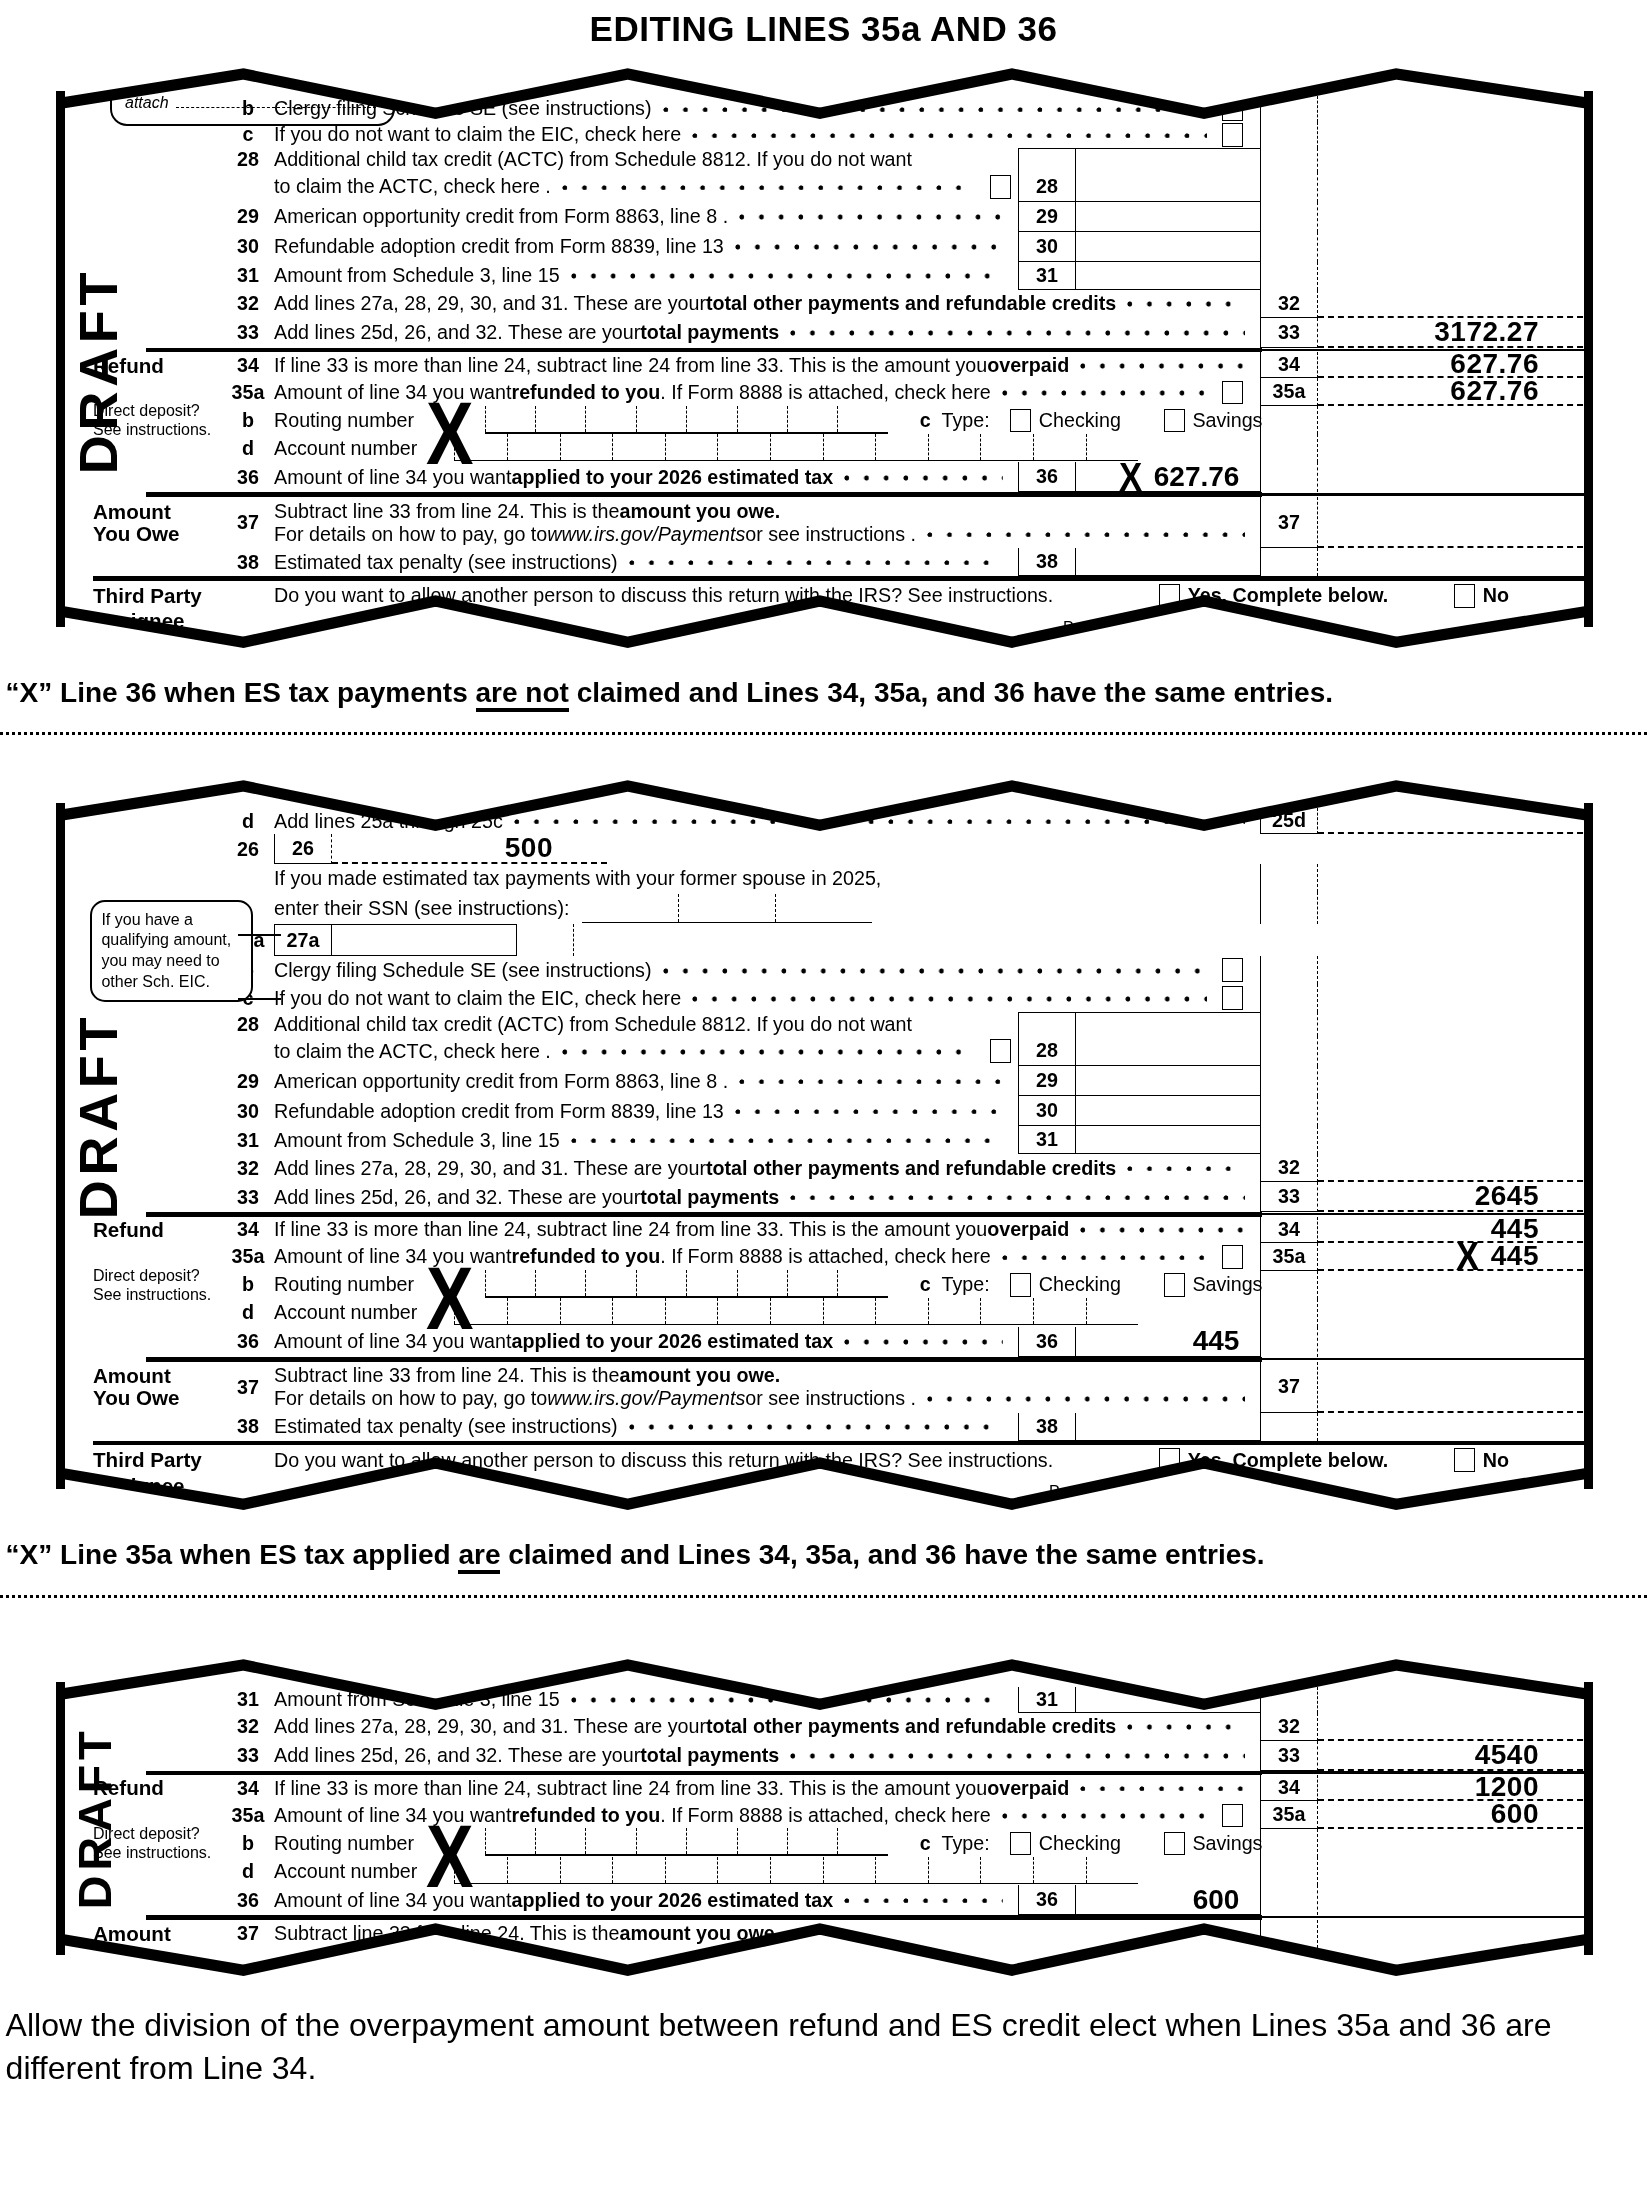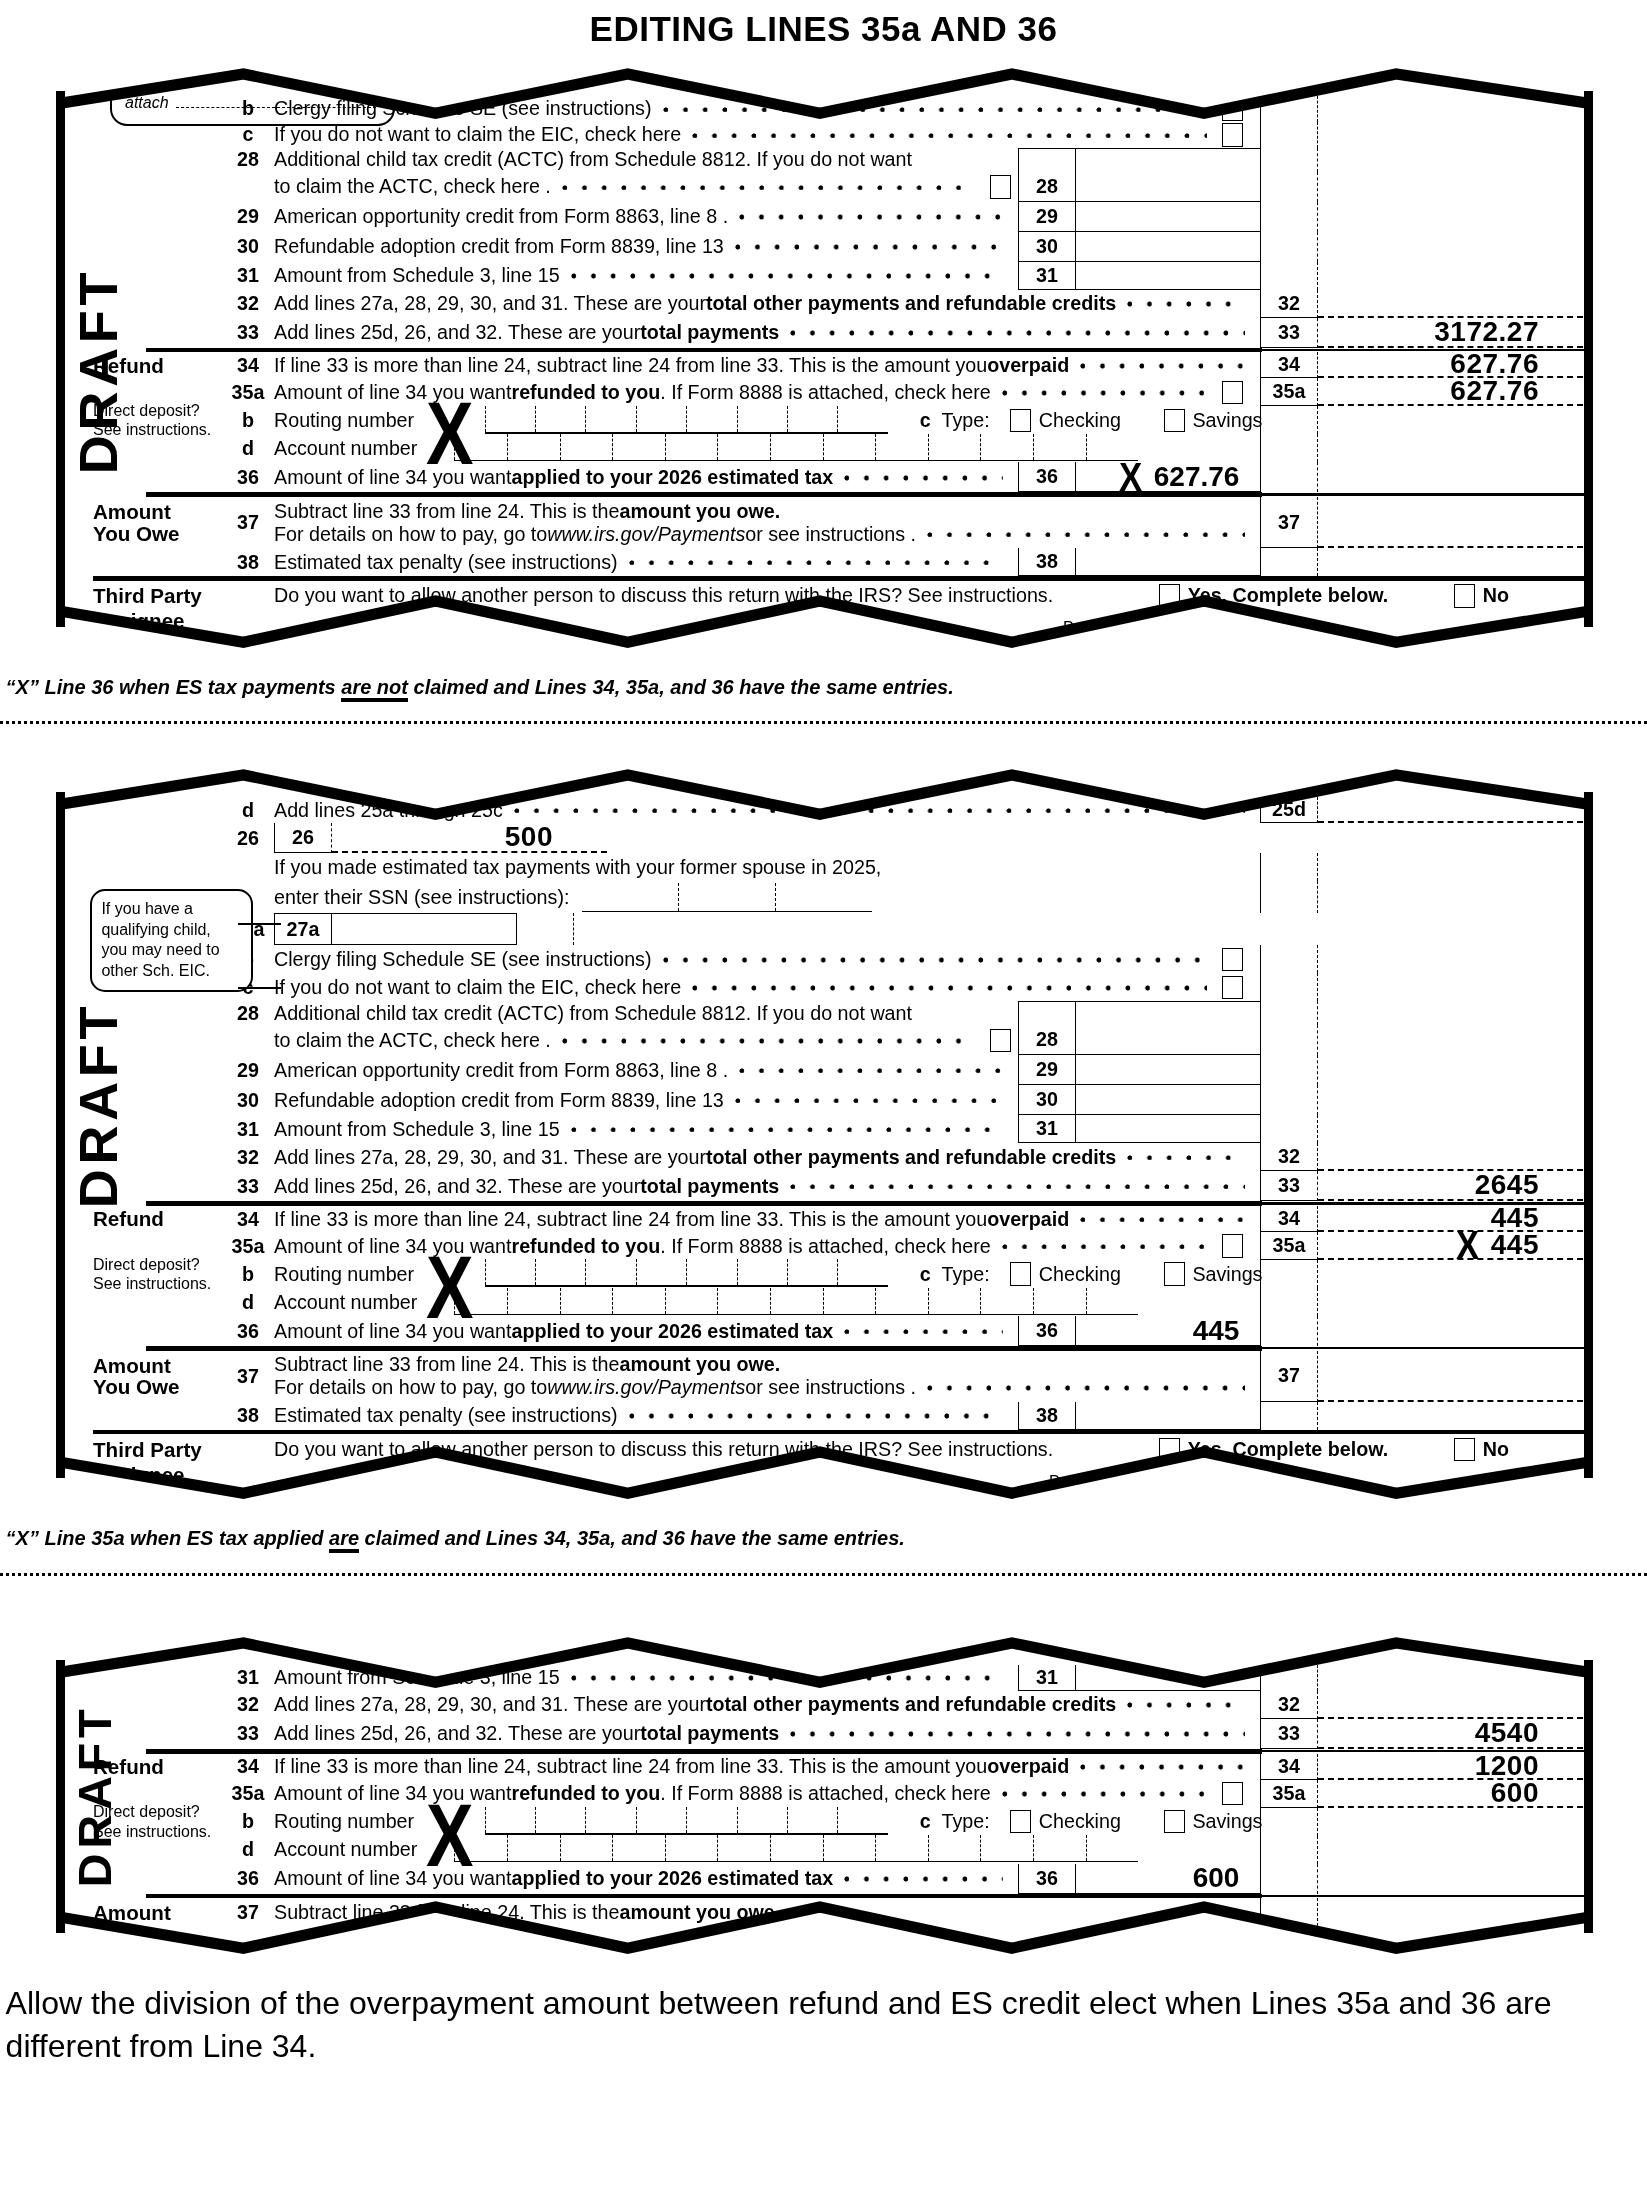--- a/index.html
+++ b/index.html
@@ -70,21 +70,21 @@
   .notebox{position:absolute;left:34px;top:129px;width:146px;border:2.3px solid #000;border-radius:15px;
            font-size:16px;line-height:1.3;padding:7.5px 3.7px 7.5px 9.4px;background:#fff;z-index:2;}
   .nline{position:absolute;left:182px;width:43px;height:1.9px;background:#000;z-index:2;}
   .fragbox{position:absolute;left:54px;top:22.5px;width:255px;height:43px;border:2.3px solid #000;border-top:none;
            border-radius:0 0 17px 17px;display:flex;align-items:center;padding:0 13px;font-size:16px;
            font-style:italic;z-index:1;}
   .fragdash{flex:1;border-bottom:1.9px dashed #000;margin:9.4px 3.7px 0 7.5px;}
   .fragtext{position:absolute;font-size:16px;z-index:1;bottom:1.9px;}
   .fragbold{position:absolute;font-size:20.6px;font-weight:bold;z-index:1;bottom:5.6px;left:37px;}
 
-  .cap{margin:15px 5.6px 0 5.6px;font-size:20px;font-weight:bold;font-style:italic;line-height:1.35;}
+  .cap{margin:15px 5.6px 0 5.6px;font-size:28px;font-weight:bold;line-height:1.35;}
   .cap .u{border-bottom:4.7px solid #000;}
   .cap3{margin:17px 5.6px 0 5.6px;font-size:32px;line-height:1.35;}
   .divider{border-top:3.3px dotted #000;margin-top:20.6px;}
   #f2{margin-top:36px;} #f3{margin-top:52px;} #f1{margin-top:9.4px;}
 </style>
 </head>
 <body>
 
 <div class="title">EDITING LINES 35a AND 36</div>
 
@@ -759,21 +759,21 @@
           <span style="width:84px"></span>
         </div>
     </div>
     <div class="frow h30">
       <span class="fragbold">Designee</span>
       <span class="fragtext" style="left:703px">Phone</span>
       <span class="fragtext" style="left:993px">Personal identificati</span>
     </div>
   </div>
   <div class="notebox">
-    <span>If you have a</span><br><span>qualifying child,</span><br><span>you may need to</span><br><span>other Sch. EIC.</span>
+    <span>If you have a</span><br><span>qualifying amount,</span><br><span>you may need to</span><br><span>other Sch. EIC.</span>
   </div>
   <div class="nline" style="top:163px"></div>
   <div class="nline" style="top:227px"></div>
   <div class="draft">DRAFT</div>
   <svg class="zz zz-top" viewBox="0 0 1640 76" preserveAspectRatio="none">
     <path class="zz-fill" d="M0,48 L200,16 L405,58 L610,16 L815,58 L1020,16 L1225,58 L1430,16 L1640,48 L1640,0 L0,0 Z"></path>
     <path class="zz-line" d="M0,48 L200,16 L405,58 L610,16 L815,58 L1020,16 L1225,58 L1430,16 L1640,48"></path>
   </svg>
   <svg class="zz zz-bot" viewBox="0 0 1640 76" preserveAspectRatio="none">
     <path class="zz-fill" d="M0,24 L200,58 L405,14 L610,58 L815,14 L1020,58 L1225,14 L1430,58 L1640,24 L1640,76 L0,76 Z"></path>

